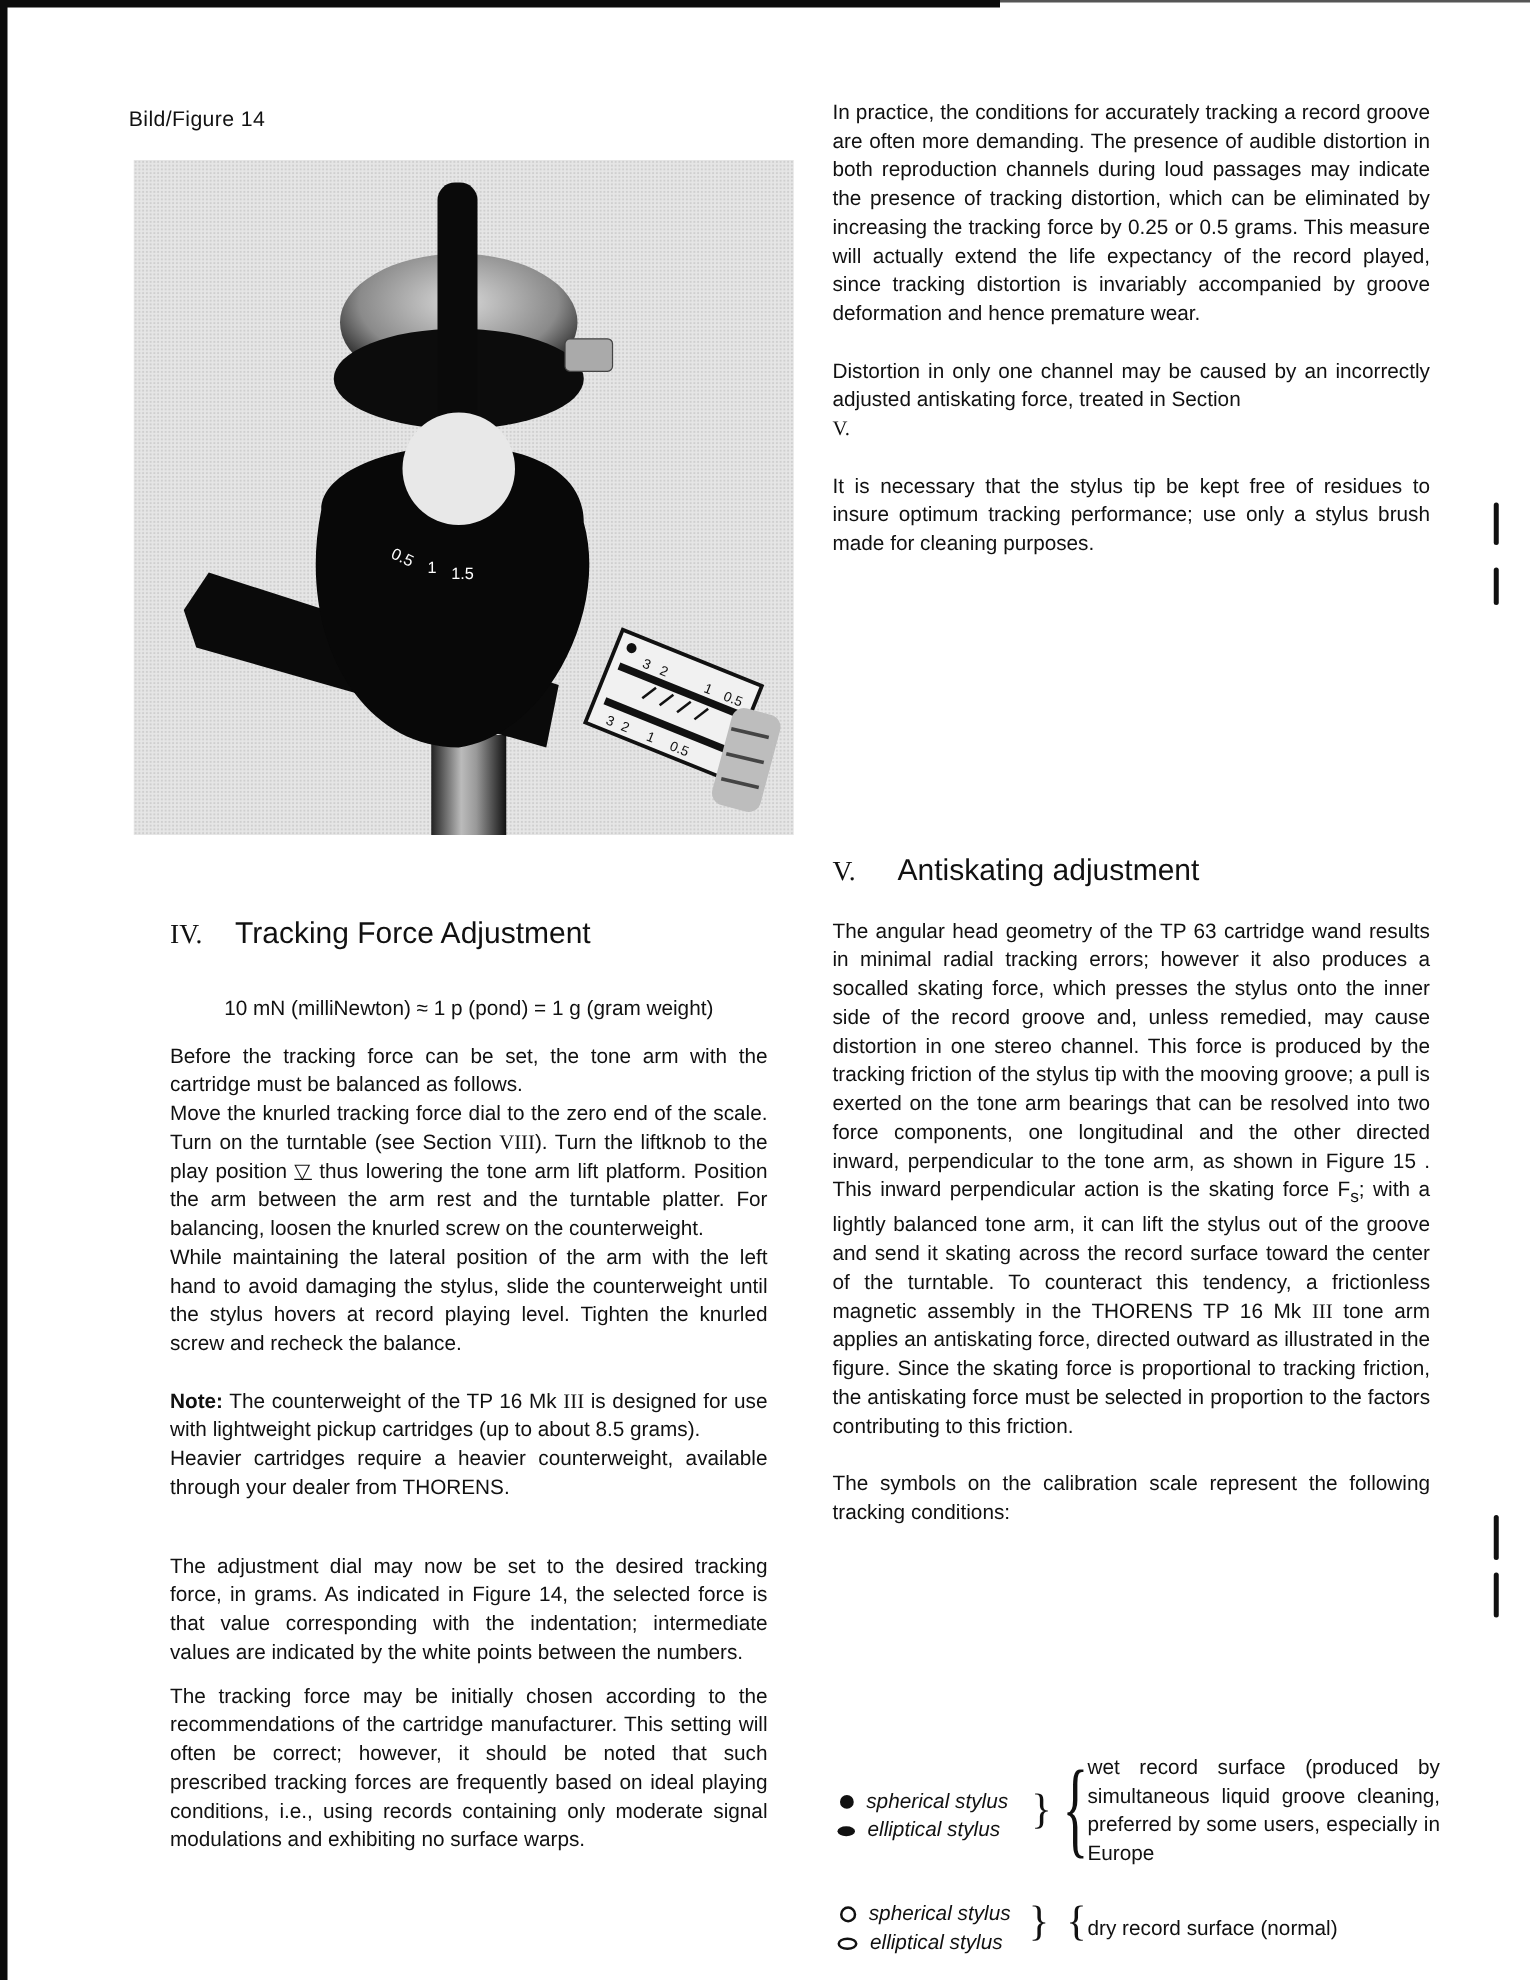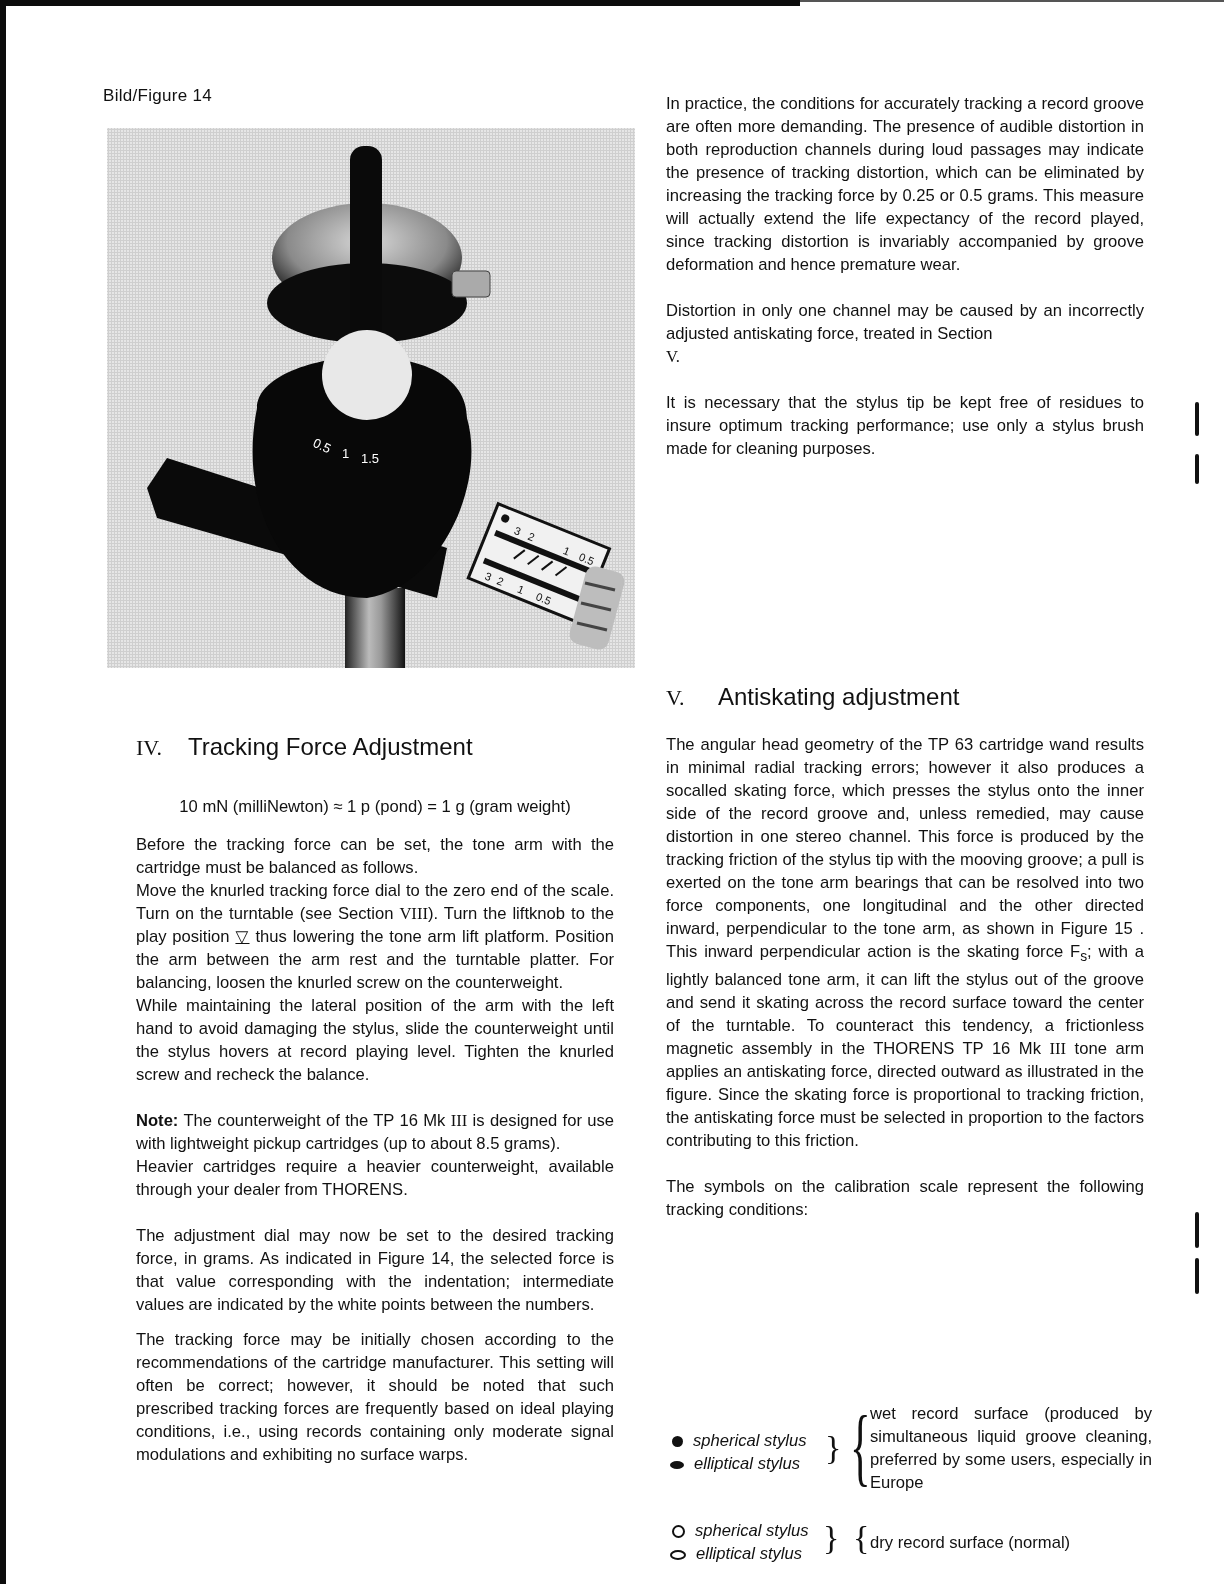--- a/index.html
+++ b/index.html
@@ -109,21 +109,21 @@
 
     <g>
       <rect x="470" y="440" width="40" height="80" rx="10" fill="#bdbdbd" transform="rotate(15 490 480)"></rect>
       <line x1="478" y1="455" x2="508" y2="462" stroke="#444" stroke-width="3"></line>
       <line x1="474" y1="475" x2="504" y2="482" stroke="#444" stroke-width="3"></line>
       <line x1="470" y1="495" x2="500" y2="502" stroke="#444" stroke-width="3"></line>
     </g>
   </svg>
 </div>
 
-<div class="col right" style="top:92px;">
+<div class="col right" style="top:78px;">
   <p>In practice, the conditions for accurately tracking a record groove are often more demanding. The presence of audible distortion in both reproduction channels during loud passages may indicate the presence of tracking distortion, which can be eliminated by increasing the tracking force by 0.25 or 0.5 grams. This measure will actually extend the life expectancy of the record played, since tracking distortion is invariably accompanied by groove deformation and hence premature wear.</p>
   <p style="margin-top:23px;">
     <span>Distortion in only one channel may be caused by an incorrectly adjusted antiskating force, treated in Section</span><br>
     <span class="roman">V.</span>
   </p>
   <p style="margin-top:23px;">It is necessary that the stylus tip be kept free of residues to insure optimum tracking performance; use only a stylus brush made for cleaning purposes.</p>
 </div>
 
 <div class="margin-mark" style="left:1195px; top:402px; height:34px;"></div>
 <div class="margin-mark" style="left:1195px; top:454px; height:30px;"></div>
@@ -136,21 +136,21 @@
 </div>
 
 <div class="col left" style="top:795px; text-align:center;">10 mN (milliNewton) ≈ 1 p (pond) = 1 g (gram weight)</div>
 
 <div class="col left" style="top:833px;">
   <p>Before the tracking force can be set, the tone arm with the cartridge must be balanced as follows.</p>
   <p><span>Move the knurled tracking force dial to the zero end of the scale. Turn on the turntable (see Section</span> <span class="roman">VIII</span><span>). Turn the liftknob to the play position</span> <span style="text-decoration:underline;">▽</span> <span>thus lowering the tone arm lift platform. Position the arm between the arm rest and the turntable platter. For balancing, loosen the knurled screw on the counterweight.</span></p>
   <p>While maintaining the lateral position of the arm with the left hand to avoid damaging the stylus, slide the counterweight until the stylus hovers at record playing level. Tighten the knurled screw and recheck the balance.</p>
   <p style="margin-top:23px;"><b class="note">Note:</b> <span>The counterweight of the TP 16 Mk</span> <span class="roman">III</span> <span>is designed for use with lightweight pickup cartridges (up to about 8.5 grams).</span></p>
   <p>Heavier cartridges require a heavier counterweight, available through your dealer from THORENS.</p>
-  <p style="margin-top:23px;">The adjustment dial may now be set to the desired tracking force, in grams. As indicated in Figure 14, the selected force is that value corresponding with the indentation; intermediate values are indicated by the white points between the numbers.</p>
+  <p style="margin-top:40px;">The adjustment dial may now be set to the desired tracking force, in grams. As indicated in Figure 14, the selected force is that value corresponding with the indentation; intermediate values are indicated by the white points between the numbers.</p>
   <p style="margin-top:12px;">The tracking force may be initially chosen according to the recommendations of the cartridge manufacturer. This setting will often be correct; however, it should be noted that such prescribed tracking forces are frequently based on ideal playing conditions, i.e., using records containing only moderate signal modulations and exhibiting no surface warps.</p>
 </div>
 
 <div class="heading" style="left:666px; top:682px;">
   <span class="num">V.</span>
   <span class="title">Antiskating adjustment</span>
 </div>
 
 <div class="col right" style="top:733px;">
   <p><span>The angular head geometry of the TP 63 cartridge wand results in minimal radial tracking errors; however it also produces a socalled skating force, which presses the stylus onto the inner side of the record groove and, unless remedied, may cause distortion in one stereo channel. This force is produced by the tracking friction of the stylus tip with the mooving groove; a pull is exerted on the tone arm bearings that can be resolved into two force components, one longitudinal and the other directed inward, perpendicular to the tone arm, as shown in Figure 15 . This inward perpendicular action is the skating force F</span><sub>s</sub><span>; with a lightly balanced tone arm, it can lift the stylus out of the groove and send it skating across the record surface toward the center of the turntable. To counteract this tendency, a frictionless magnetic assembly in the THORENS TP 16 Mk</span> <span class="roman">III</span> <span>tone arm applies an antiskating force, directed outward as illustrated in the figure. Since the skating force is proportional to tracking friction, the antiskating force must be selected in proportion to the factors contributing to this friction.</span></p>

